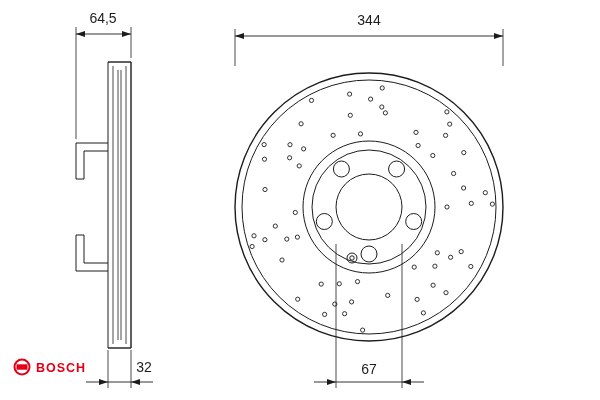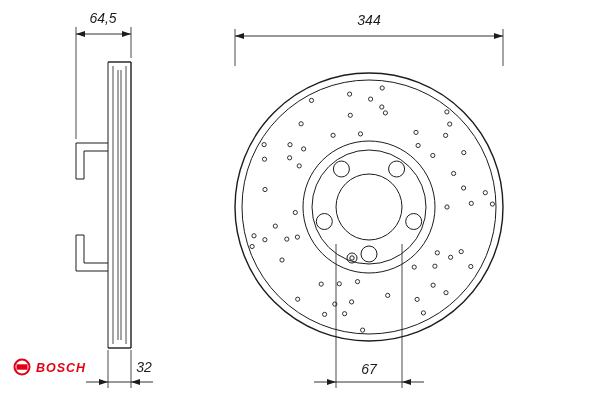--- a/index.html
+++ b/index.html
@@ -7,21 +7,20 @@
     --brand:#e30016;
     --bg:#ffffff;
   }
   html,body{margin:0;padding:0;background:var(--bg);}
   .canvas{
     position:relative;
     width:600px;height:400px;
     background:var(--bg);
     font-family:"Liberation Sans", sans-serif;
     overflow:hidden;
-    font-style:italic;
   }
   svg{display:block;}
   .ln{stroke:var(--line);stroke-width:1;fill:none;}
   .ln-bold{stroke:var(--line);stroke-width:1.4;fill:none;}
   .ln-thin{stroke:var(--line);stroke-width:0.8;fill:none;}
   .ext{stroke:var(--line);stroke-width:0.8;fill:none;}
   .dimline{stroke:var(--line);stroke-width:0.9;fill:none;}
   .arrow{fill:var(--line);stroke:none;}
   .dim-text{
     font-family:"Liberation Sans", sans-serif;

